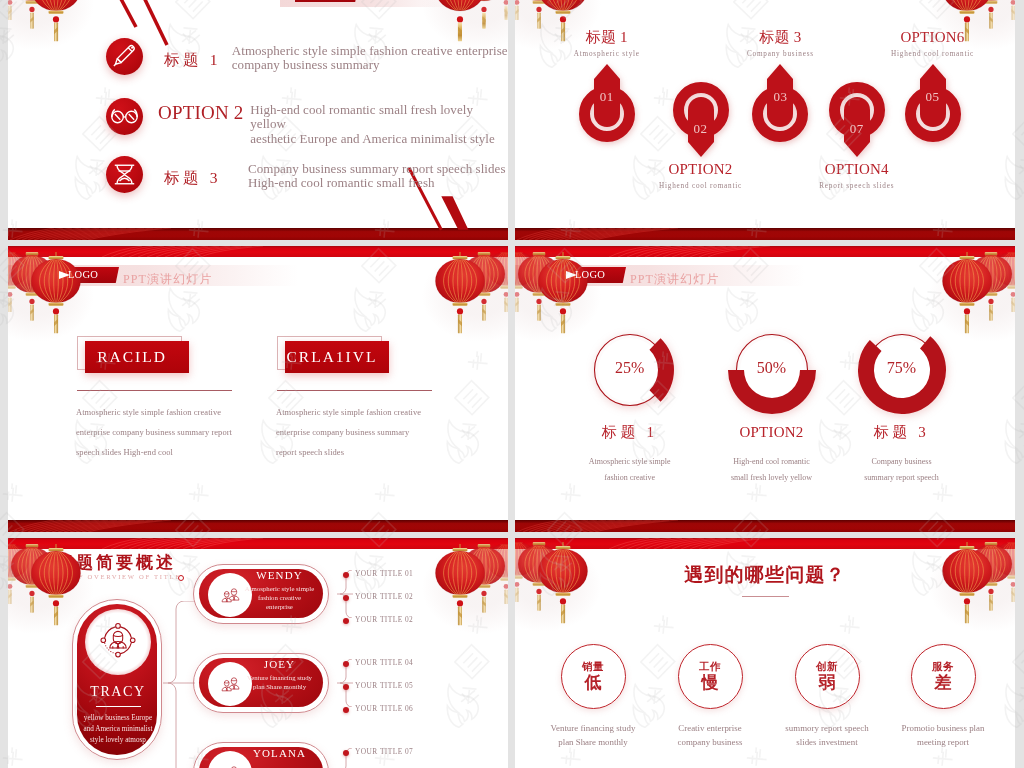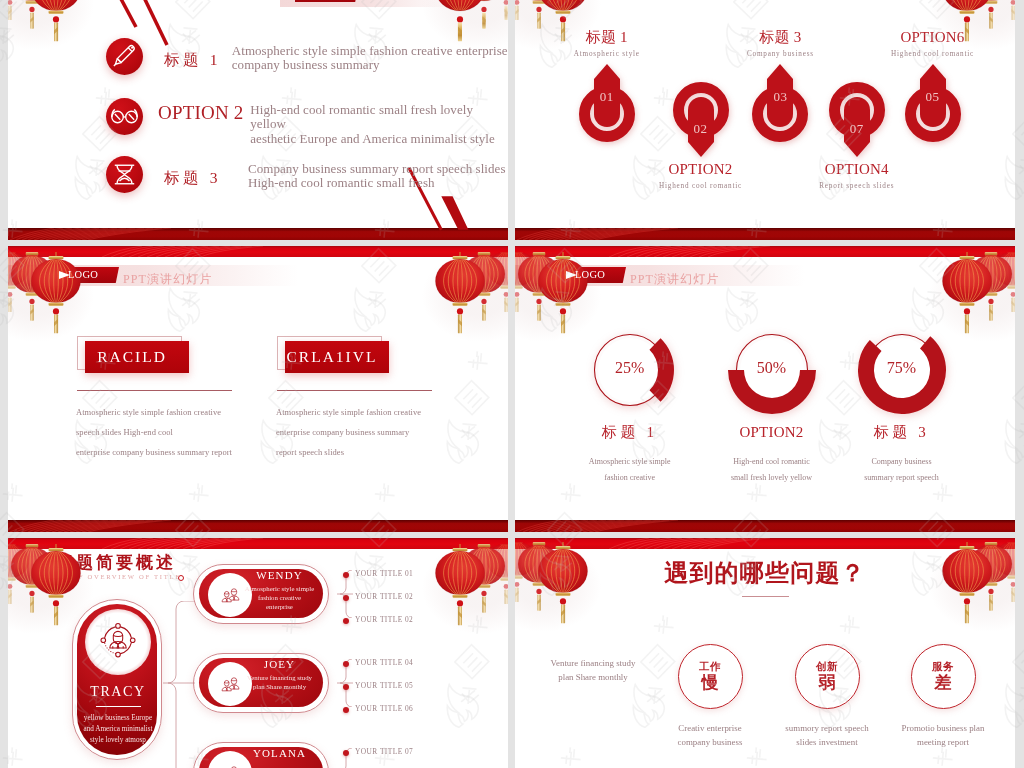--- a/index.html
+++ b/index.html
@@ -107,22 +107,22 @@
   .org-br-name{position:absolute;z-index:1;left:40px;top:4px;width:91px;text-align:center;color:#fff;font-size:11px;letter-spacing:1.1px;line-height:13px}
   .org-br-body{position:absolute;z-index:1;left:36px;top:19px;width:99px;text-align:center;color:#f7e0e0;font-size:6.8px;line-height:9px}
   .org-bconn{position:absolute;left:329px;z-index:2}
   .org-bullet{position:absolute;left:335px;height:11px;z-index:3}
   .bdot{position:absolute;left:0;top:1.5px;width:6px;height:6px;border-radius:50%;background:#c1161d;
      box-shadow:0 1px 3px rgba(190,60,60,.4)}
   .btxt{position:absolute;left:12px;top:-1px;color:#9c8185;font-size:7.4px;letter-spacing:.45px;white-space:nowrap}
 
   
   .pb-title{position:absolute;left:0;top:26px;margin:0;width:500px;text-align:center;
-     font-size:24px;color:#b0151c;letter-spacing:1.2px;font-weight:700;z-index:4;line-height:22px;
-     font-family:Liberation Mono, monospace}
+     font-size:19px;color:#b0151c;letter-spacing:1.2px;font-weight:700;z-index:4;line-height:22px;
+     font-family:Liberation Serif, serif}
   .pb-rule{position:absolute;left:227px;top:58px;width:47px;height:1.2px;background:#c98f93;z-index:4}
   .pb-item{position:absolute;top:106px;width:128px;z-index:3}
   .pb-circle{position:relative;margin:0 auto;width:63px;height:63px;border-radius:50%;
      border:1px solid #bf2229;display:flex;flex-direction:column;align-items:center;justify-content:center;
      box-shadow:0 2px 6px rgba(205,110,110,.22)}
   .pb-top{color:#b52229;font-size:10.5px;font-weight:700;letter-spacing:.5px;line-height:13px;font-family:"Liberation Sans",sans-serif}
   .pb-big{color:#b52229;font-size:17px;font-weight:700;line-height:20px;font-family:"Liberation Sans",sans-serif}
   .pb-body{margin-top:12px;text-align:center;color:#9c8185;font-size:8.9px;line-height:14px}
 
   .wmlayer{position:absolute;left:0;top:0;width:1024px;height:768px;overflow:hidden;
@@ -830,22 +830,22 @@
         </g>
       </svg>
       <div class="col" style="left:69px">
         <div class="col-outline"></div>
         <div class="col-plate">
           <span>RACILD</span>
         </div>
         <div class="col-rule"></div>
         <div class="col-body">
           <div>Atmospheric style simple fashion creative</div>
+          <div>enterprise company business summary report</div>
           <div>speech slides High-end cool</div>
-          <div>enterprise company business summary report</div>
         </div>
       </div>
       <div class="col" style="left:269px">
         <div class="col-outline"></div>
         <div class="col-plate">
           <span>CRLA1IVL</span>
         </div>
         <div class="col-rule"></div>
         <div class="col-body">
           <div>Atmospheric style simple fashion creative</div>
@@ -1607,20 +1607,24 @@
             <rect x="44.6" y="50.4" width="14.8" height="3.6" rx="1.1" fill="url(#goldg12)"></rect>
             <circle cx="52.0" cy="59.4" r="3.1" fill="#cf1016"></circle>
             <rect x="50.0" y="62.6" width="4.1" height="18.7" rx="0.6" fill="url(#goldg212)"></rect>
             <path d="M 50.0 70.5 L 54.0 66.7 L 54.0 70.5 L 50.0 74.2 Z" fill="#c49337" opacity=".75"></path>
           </g>
         </g>
       </svg>
       <h2 class="pb-title">遇到的哪些问题？</h2>
       <div class="pb-rule"></div>
       <div class="pb-item" style="left:14px">
+        <div class="pb-circle">
+          <span class="pb-top">销量</span>
+          <span class="pb-big">低</span>
+        </div>
         <div class="pb-body">
           <div>Venture financing study</div>
           <div>plan Share monthly</div>
         </div>
       </div>
       <div class="pb-item" style="left:248px">
         <div class="pb-circle">
           <span class="pb-top">创新</span>
           <span class="pb-big">弱</span>
         </div>

